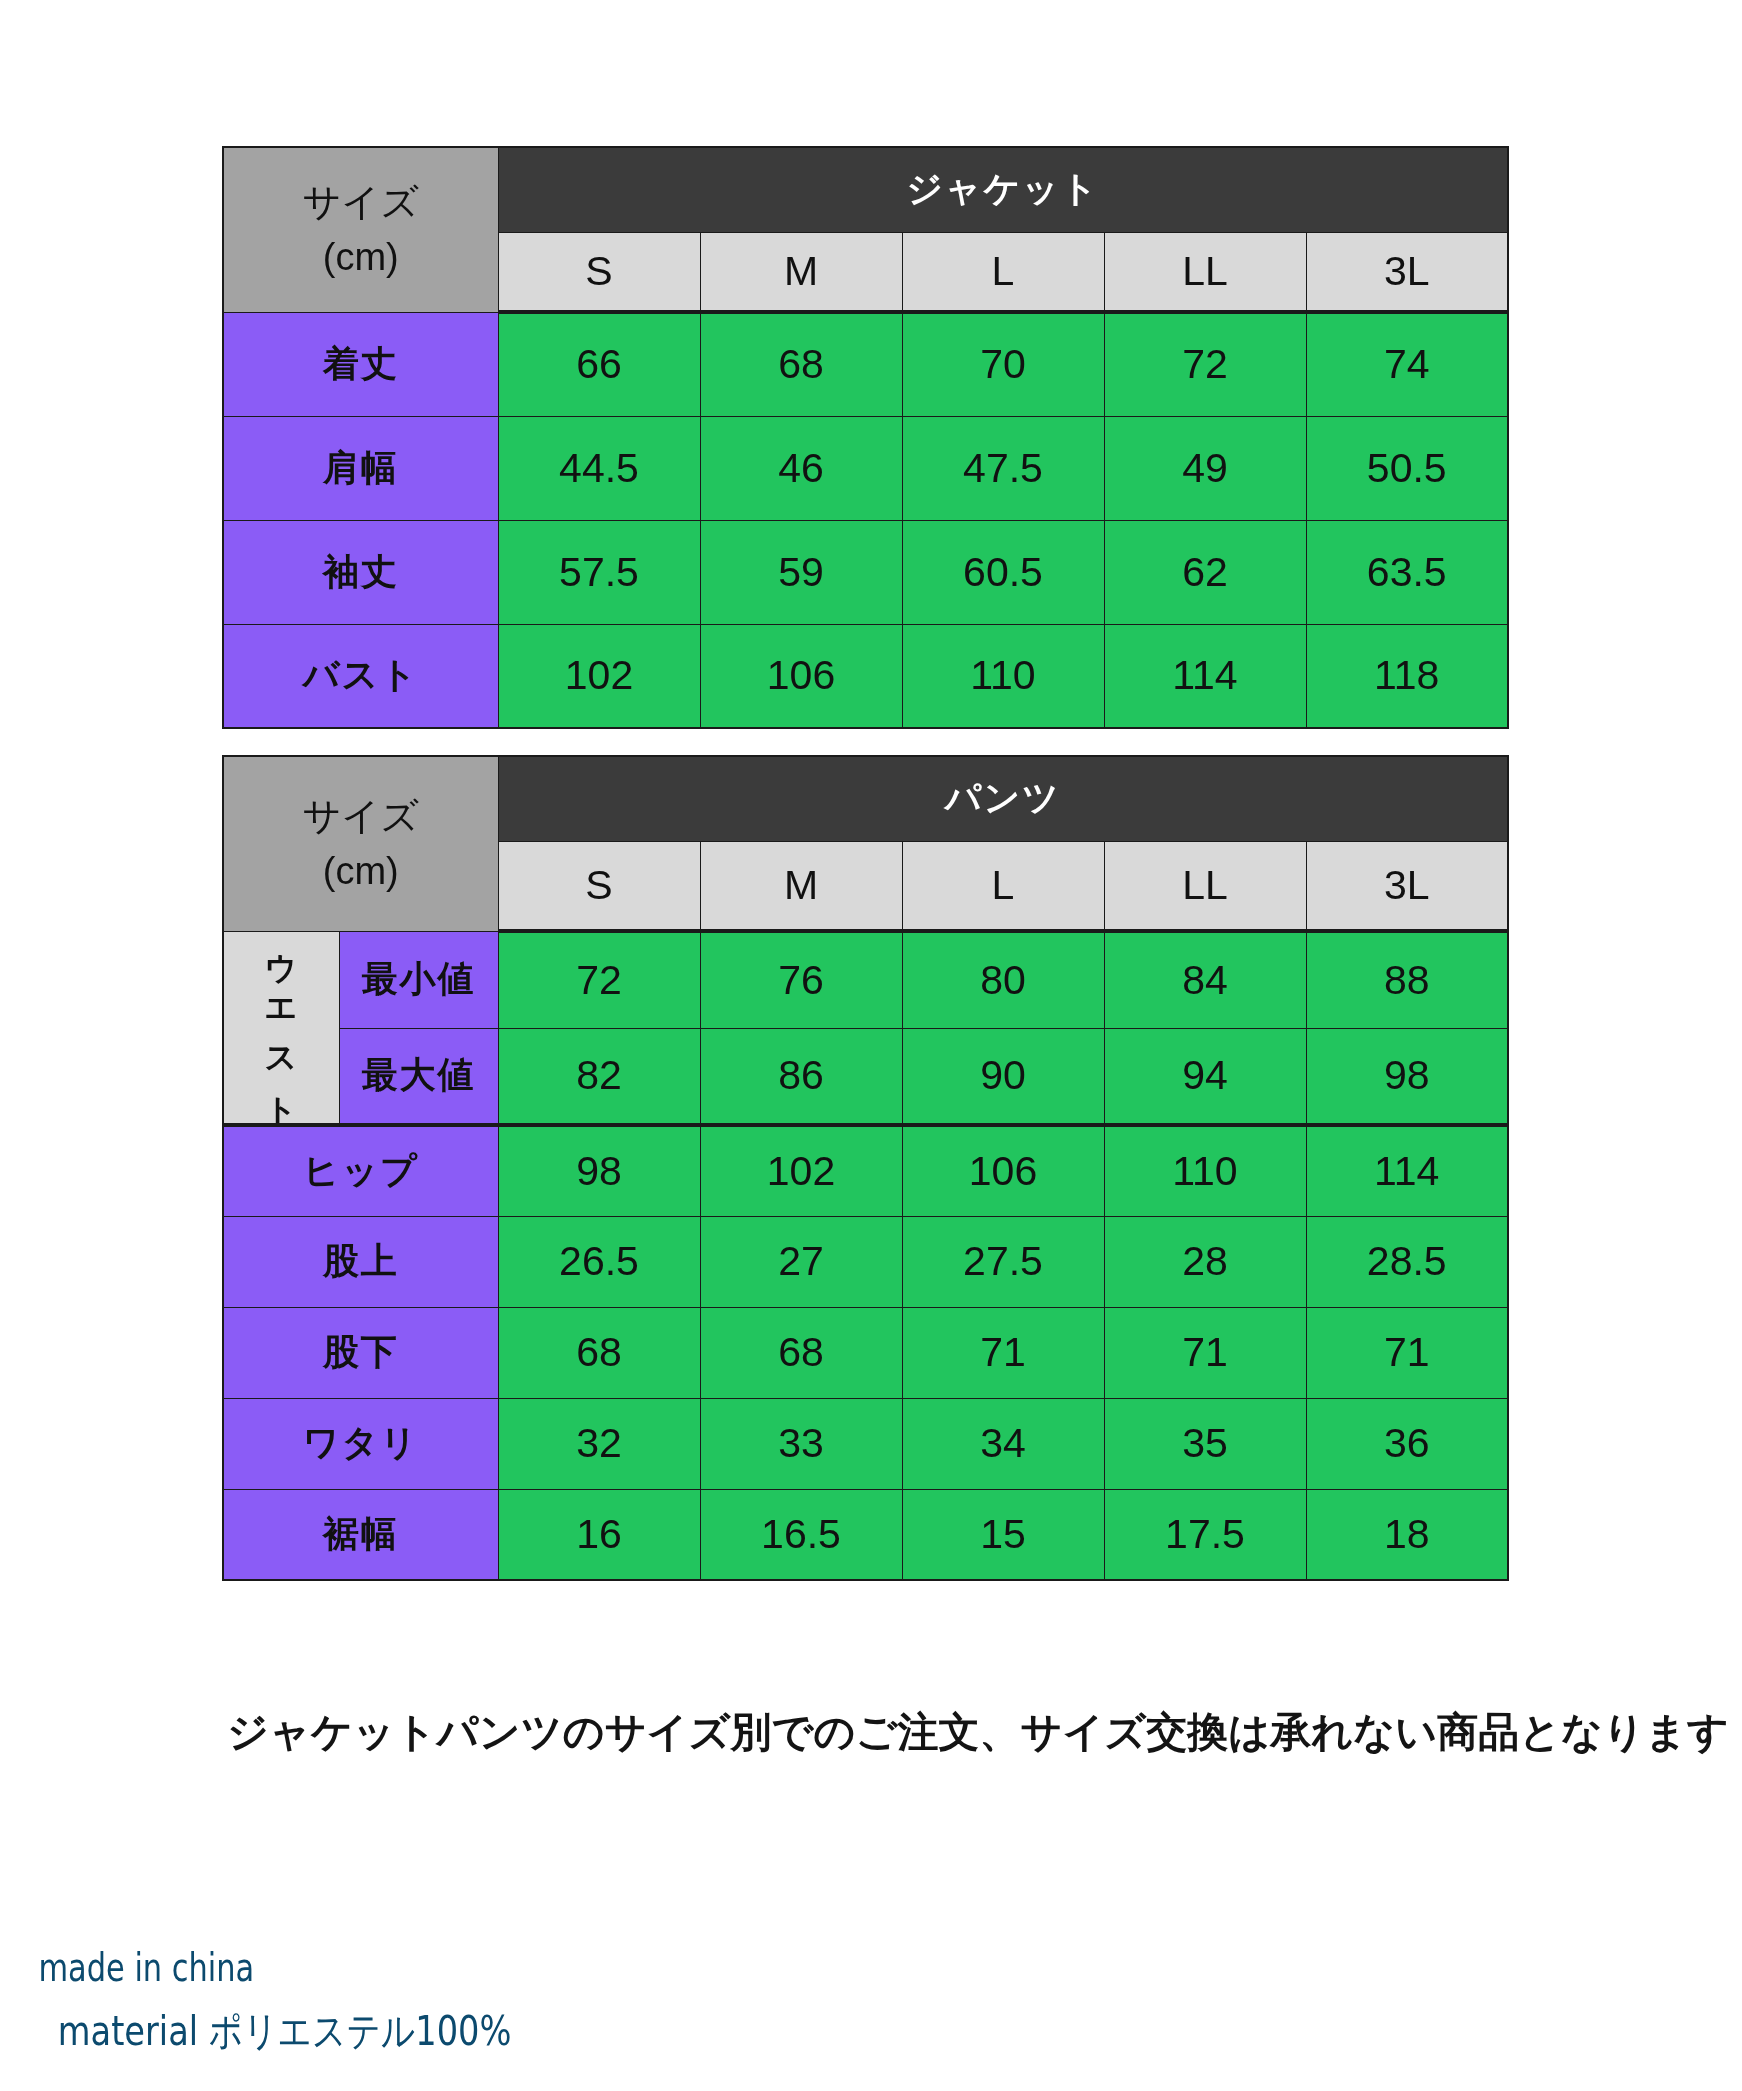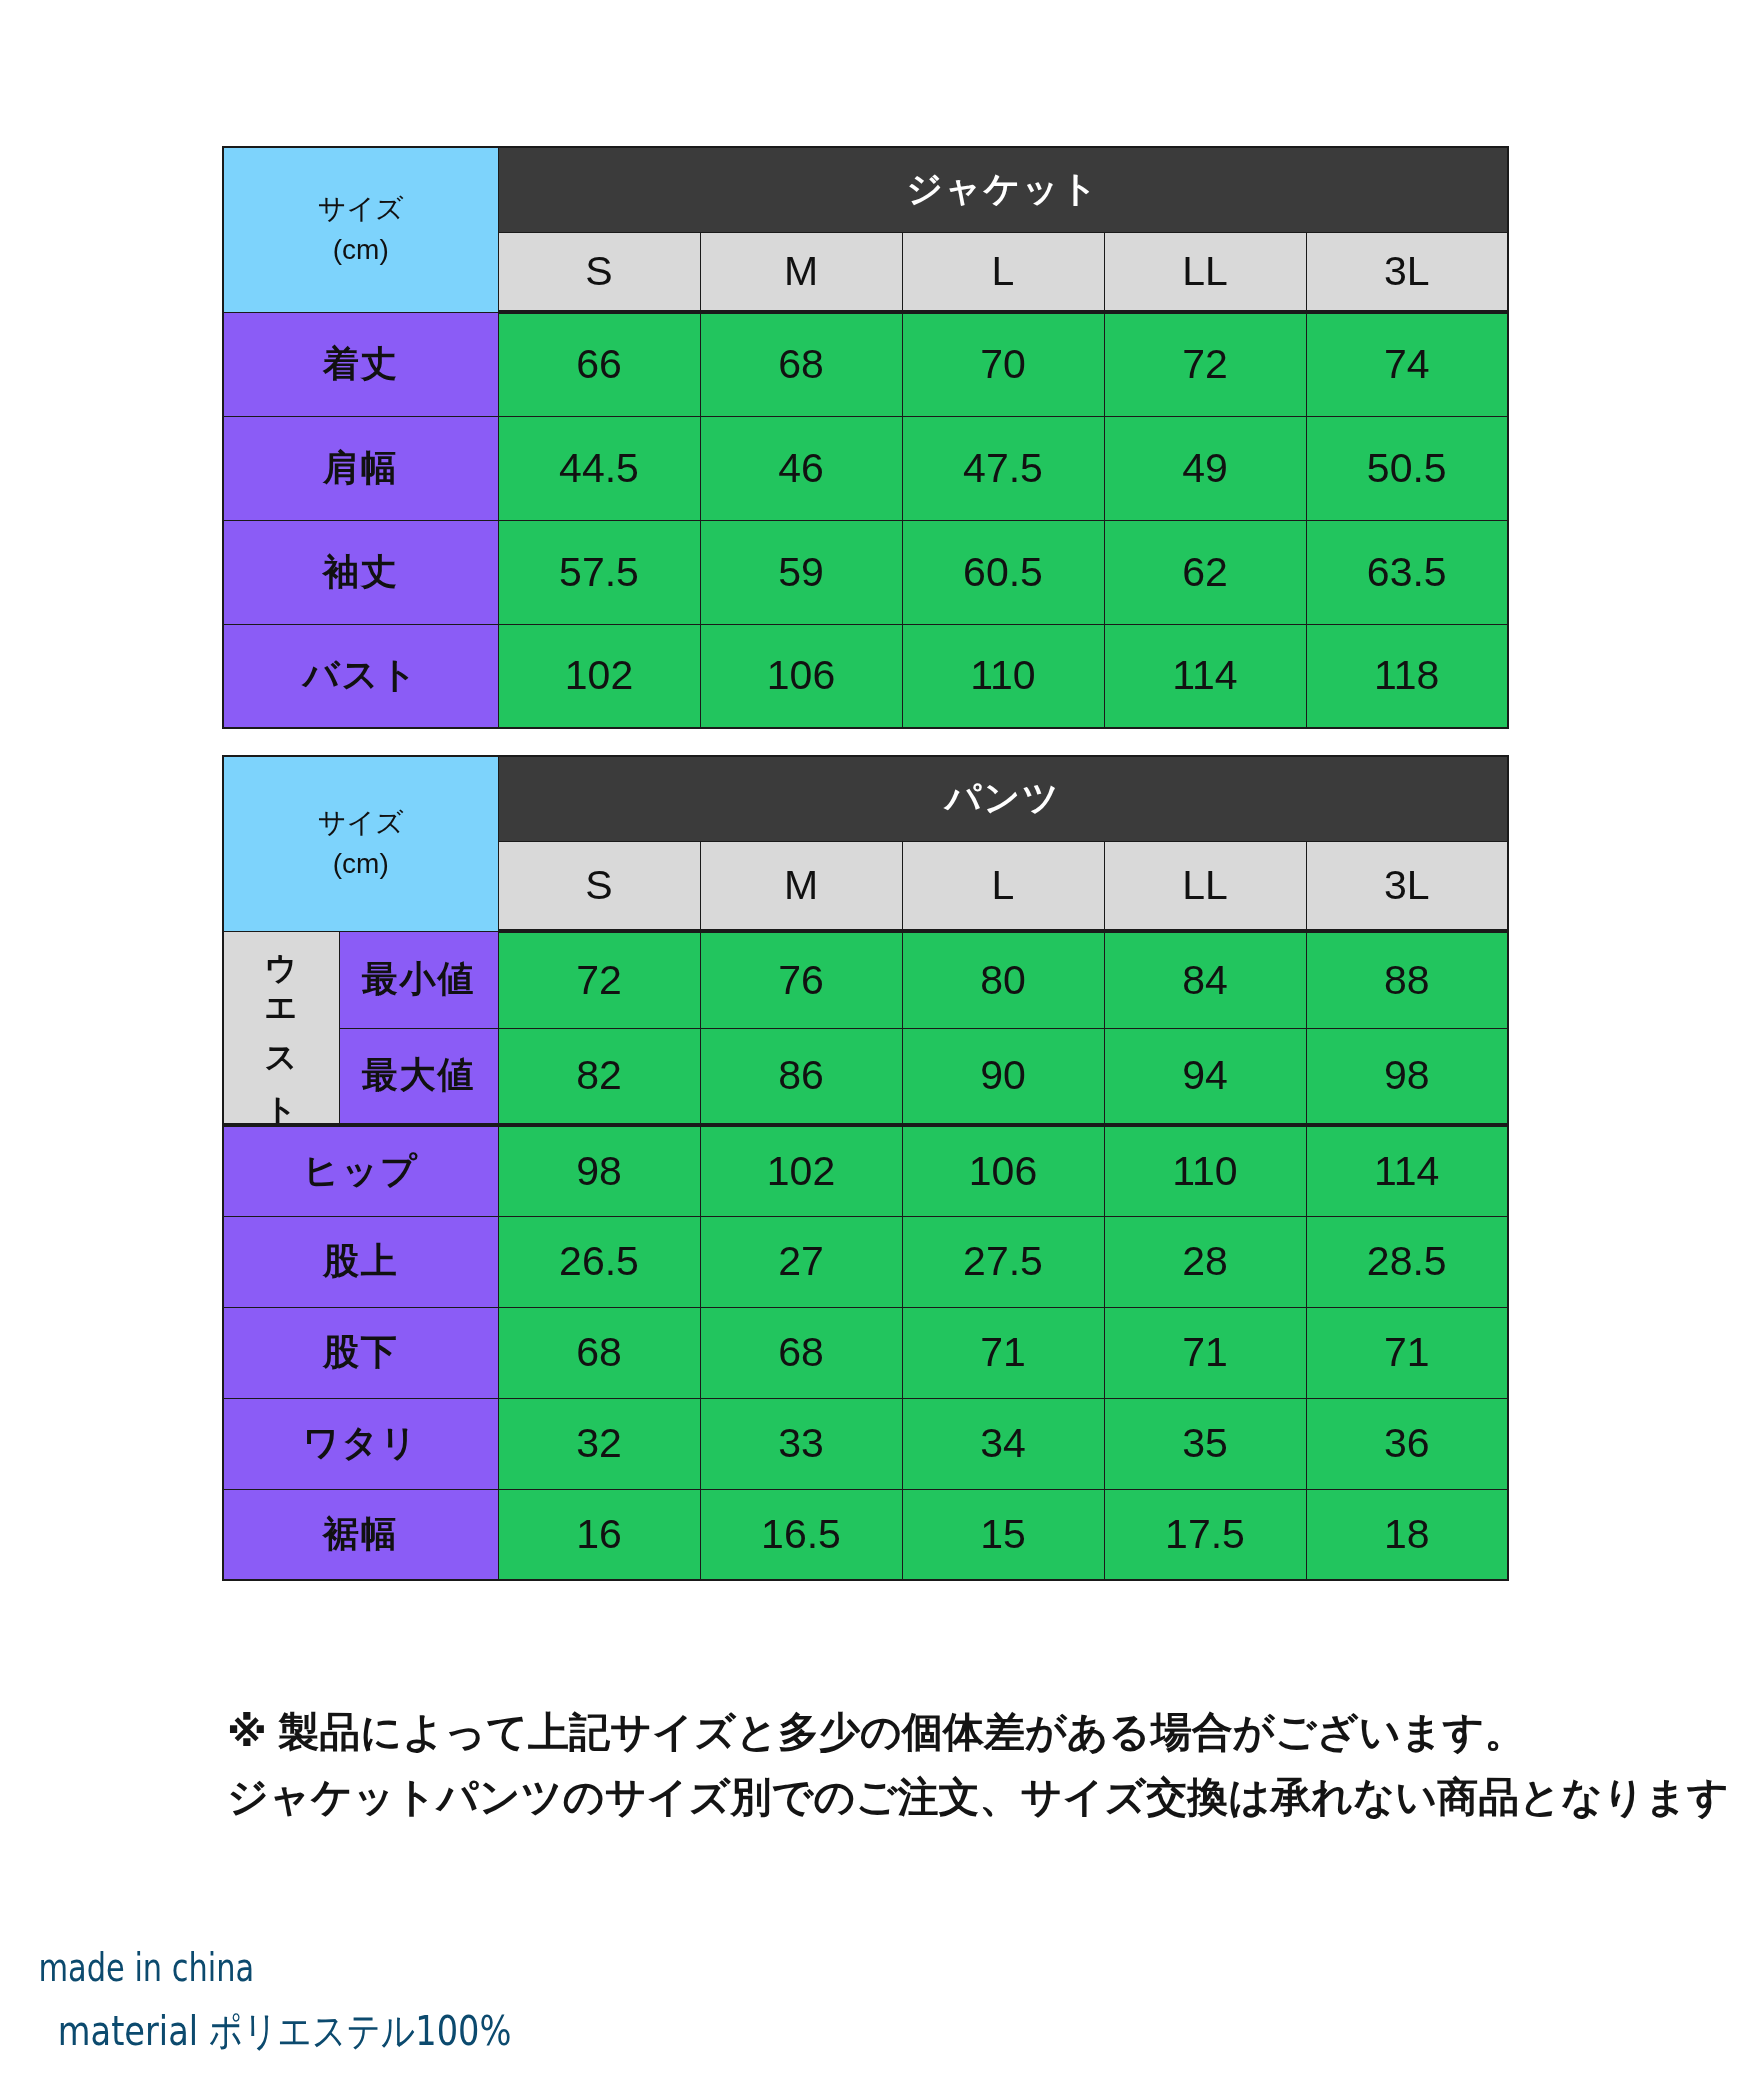--- a/index.html
+++ b/index.html
@@ -43,21 +43,21 @@
   tr.band-row{height:85px;}
   tr.sizes-row{height:80px;}
   tr.sizes-row-p{height:90px;}
   tr.data-row{height:104px;}
   tr.data-row-p{height:91px;}
   td.band{
     background:#3b3b3b;color:#ffffff;
     font-size:36px;font-weight:700;letter-spacing:1.8px;margin-top:15px;
   }
   td.corner{
-    background:#7dd3fc;font-size:28px;font-weight:400;line-height:1.45;
+    background:#a3a3a3;font-size:38px;font-weight:400;line-height:1.45;
   }
   td.size-h{
     background:#d9d9d9;font-size:41px;font-weight:400;
   }
   td.row-label{
     background:#8b5cf6;font-size:36px;font-weight:700;letter-spacing:1.8px;
   }
   td.val{
     background:#22c55e;font-size:41px;font-weight:400;
   }
@@ -243,21 +243,20 @@
         <td class="val">16</td>
         <td class="val">16.5</td>
         <td class="val">15</td>
         <td class="val">17.5</td>
         <td class="val">18</td>
       </tr>
     </tbody>
   </table>
 
   <div class="notes">
-    <div>※ 製品によって上記サイズと多少の個体差がある場合がございます。</div>
     <div>ジャケットパンツのサイズ別でのご注文、サイズ交換は承れない商品となります</div>
   </div>
 
   <div class="footer">
     <div><span class="footer-line1">made in china</span></div>
     <div><span class="footer-line2">material ポリエステル100%</span></div>
   </div>
 
 </div>
 

